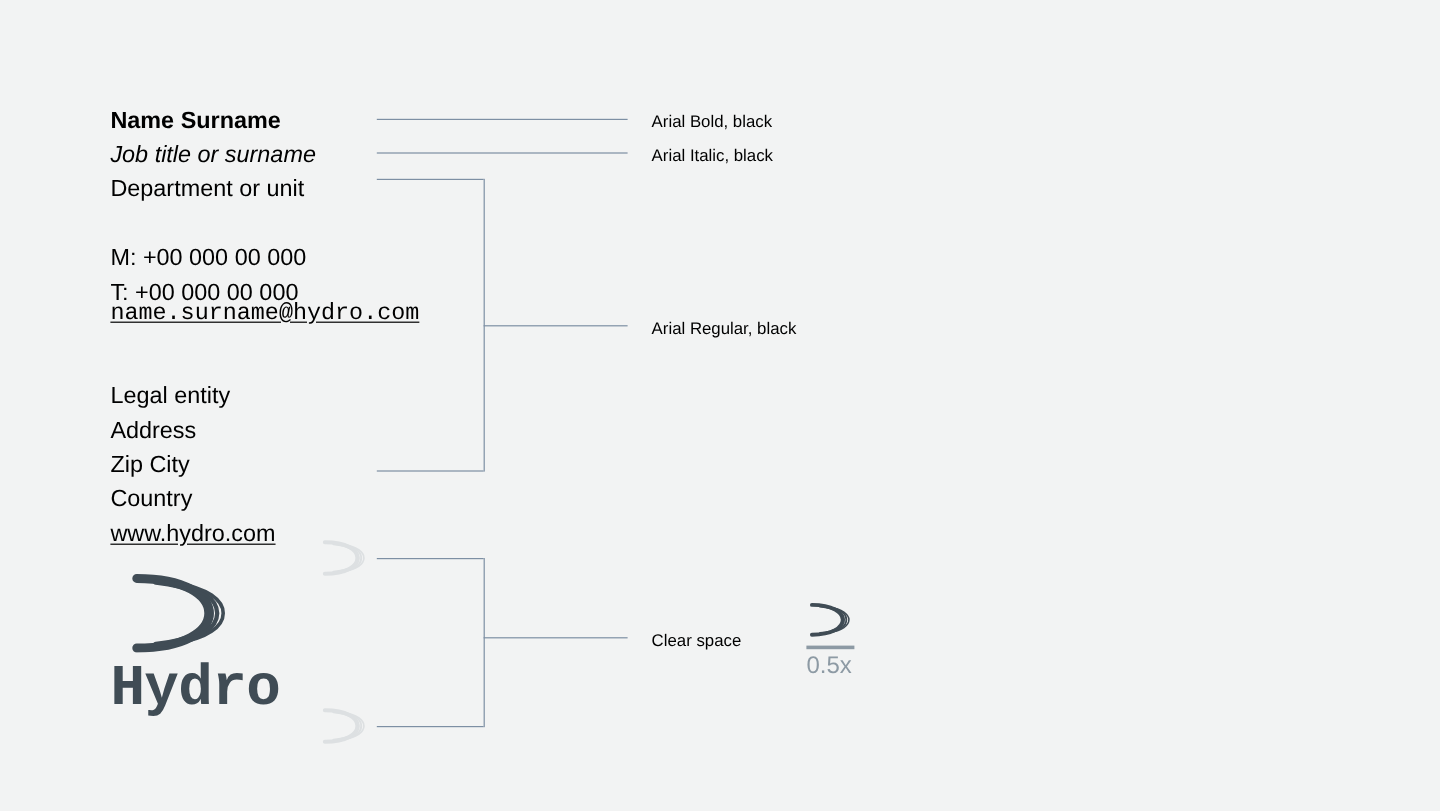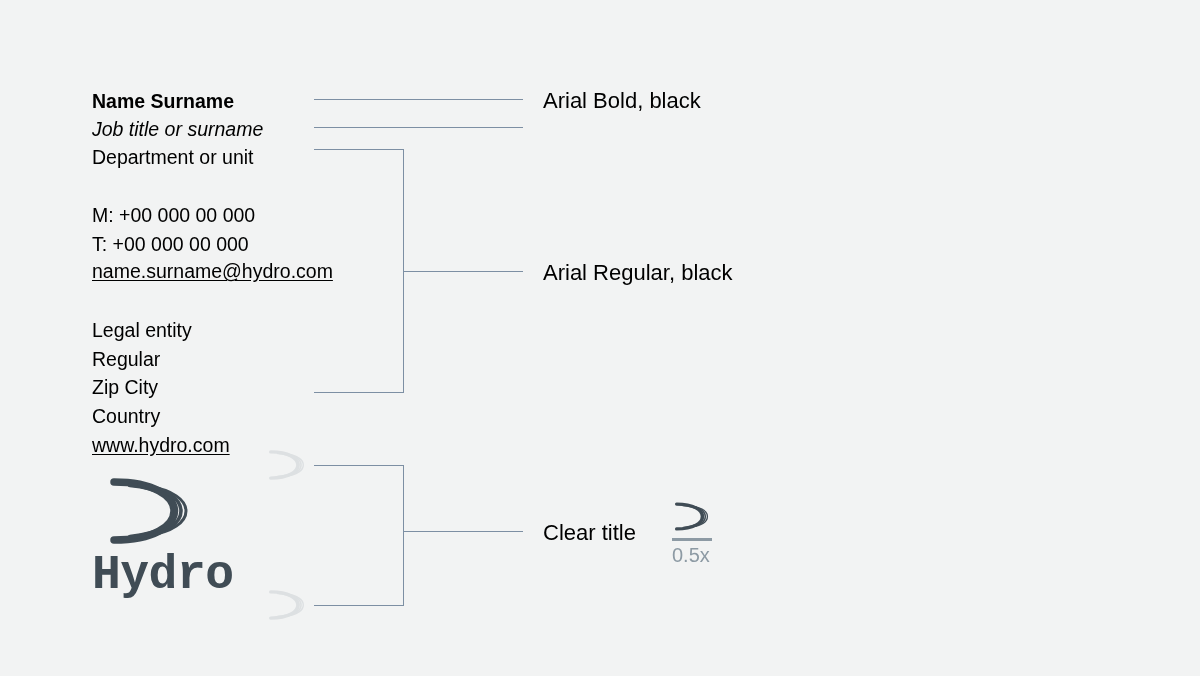--- a/index.html
+++ b/index.html
@@ -27,32 +27,32 @@
     line-height: 28.6px;
     color: #000000;
     white-space: nowrap;
     letter-spacing: 0px;
   }
   .sig-name   { top: 87px;  font-weight: bold; }
   .sig-job    { top: 115px; font-style: italic; }
   .sig-dept   { top: 143px; }
   .sig-mob    { top: 201px; }
   .sig-tel    { top: 230px; }
-  .sig-mail   { top: 257px; text-decoration: underline; text-underline-offset: 2px; }
+  .sig-mail   { top: 247px; text-decoration: underline; text-underline-offset: 2px; font-family: Liberation Mono, monospace; }
   .sig-legal  { top: 316px; }
   .sig-addr   { top: 345px; }
   .sig-zip    { top: 373px; }
   .sig-country{ top: 402px; }
   .sig-web    { top: 431px; text-decoration: underline; text-underline-offset: 2px; }
 
   
   .anno-label {
     position: absolute;
     left: 543px;
-    font-size: 22px;
+    font-size: 14px;
     line-height: 28.6px;
     color: #000000;
     white-space: nowrap;
   }
   .anno-bold   { top: 87px;  }
   .anno-italic { top: 115px; }
   .anno-reg    { top: 259px; }
   .anno-clear  { top: 519px; }
 
   
@@ -135,21 +135,21 @@
 <div id="canvas">
 
   <div>
     <div class="sig-line sig-name">Name Surname</div>
     <div class="sig-line sig-job">Job title or surname</div>
     <div class="sig-line sig-dept">Department or unit</div>
     <div class="sig-line sig-mob">M: +00 000 00 000</div>
     <div class="sig-line sig-tel">T: +00 000 00 000</div>
     <div class="sig-line sig-mail">name.surname@hydro.com</div>
     <div class="sig-line sig-legal">Legal entity</div>
-    <div class="sig-line sig-addr">Regular</div>
+    <div class="sig-line sig-addr">Address</div>
     <div class="sig-line sig-zip">Zip City</div>
     <div class="sig-line sig-country">Country</div>
     <div class="sig-line sig-web">www.hydro.com</div>
   </div>
 
   <div class="logo-main">
     <svg class="logo-mark-main" viewBox="0 0 84 66">
       <g fill="none" stroke="#404c55" stroke-linecap="round">
         <path d="M6 4 C 46 4, 66 18, 66 33 C 66 48, 46 62, 6 62" stroke-width="7.5"></path>
         <path d="M22 7 C 52 10, 68 20, 68 33 C 68 46, 52 56, 22 59" stroke-width="4.6"></path>
@@ -189,22 +189,23 @@
   </div>
 
   <div>
     <div class="ln ln-h" style="left:314px; top:465px; width:89px;"></div>
     <div class="ln ln-v" style="left:403px; top:465px; height:141px;"></div>
     <div class="ln ln-h" style="left:314px; top:605px; width:89px;"></div>
     <div class="ln ln-h" style="left:403px; top:531px; width:120px;"></div>
   </div>
 
   <div class="anno-label anno-bold">Arial Bold, black</div>
+  <div class="anno-label anno-italic">Arial Italic, black</div>
   <div class="anno-label anno-reg">Arial Regular, black</div>
-  <div class="anno-label anno-clear">Clear title</div>
+  <div class="anno-label anno-clear">Clear space</div>
 
   <div class="unit-box">
     <svg class="unit-mark" viewBox="0 0 84 66">
       <g fill="none" stroke="#404c55" stroke-linecap="round">
         <path d="M6 4 C 46 4, 66 18, 66 33 C 66 48, 46 62, 6 62" stroke-width="7.5"></path>
         <path d="M22 7 C 52 10, 68 20, 68 33 C 68 46, 52 56, 22 59" stroke-width="4.6"></path>
         <path d="M31 7 C 59 11, 73 21, 73 33 C 73 45, 59 55, 31 59" stroke-width="3.6"></path>
         <path d="M39 8 C 65 12, 78 22, 78 33 C 78 44, 65 54, 39 58" stroke-width="3"></path>
       </g>
     </svg>

